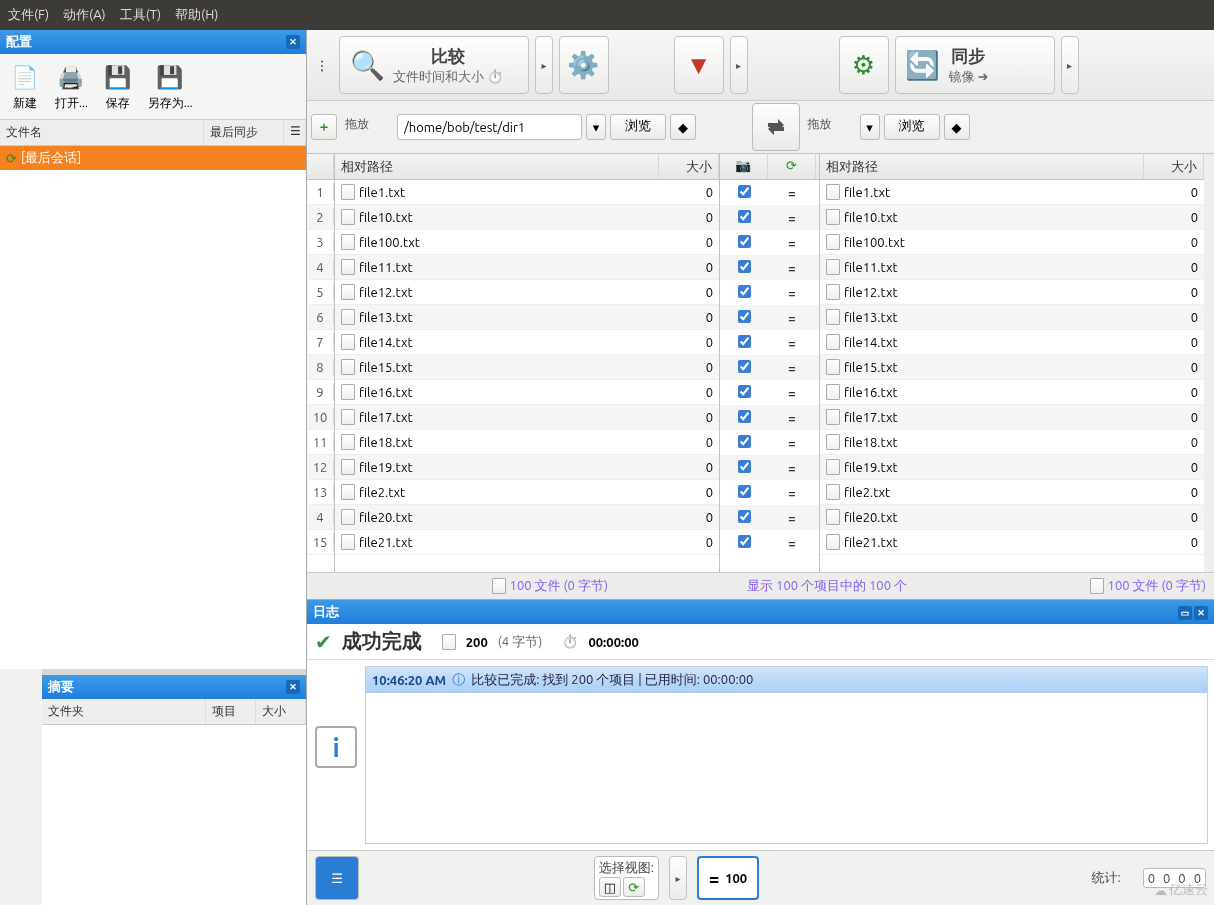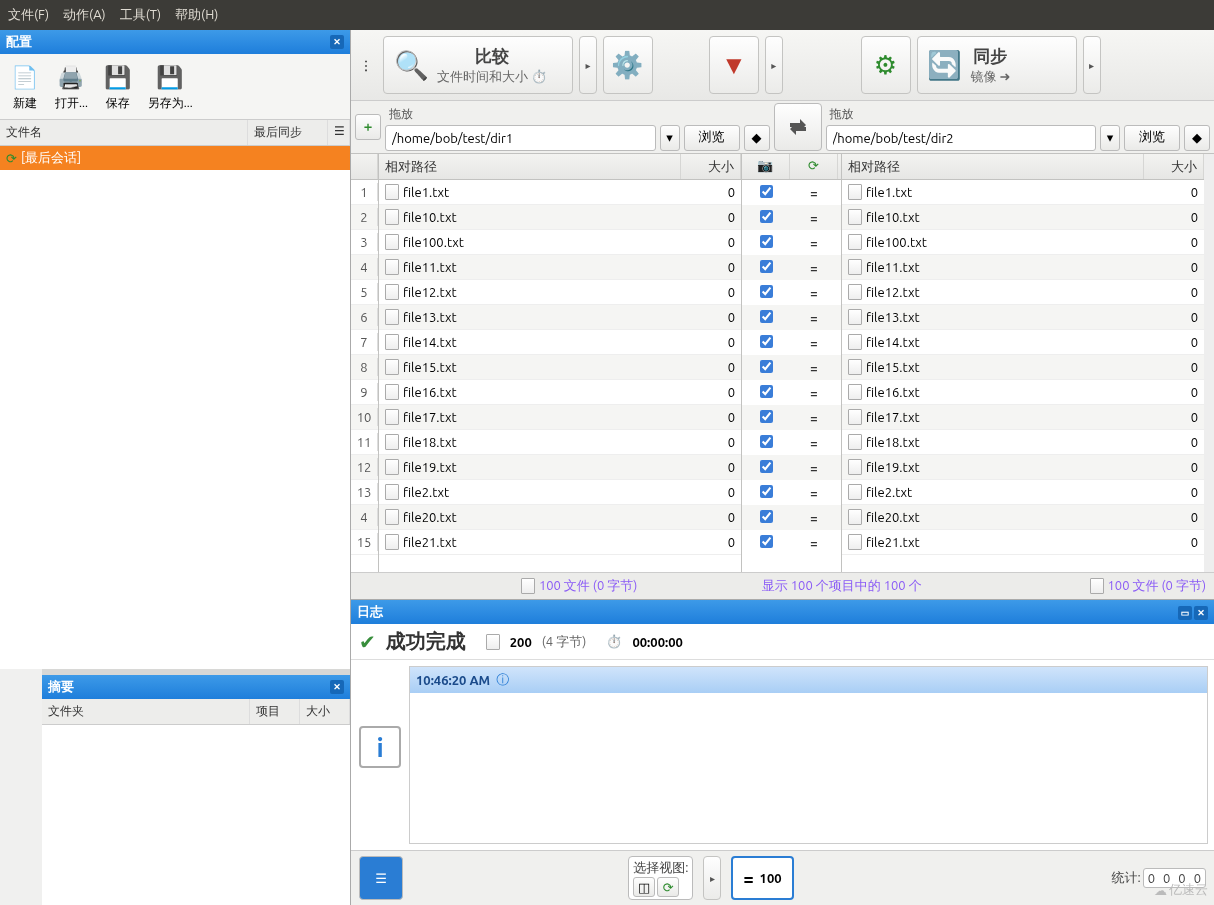--- a/index.html
+++ b/index.html
@@ -2,21 +2,21 @@
 <html><head>
 <meta charset="utf-8">
 <style>
 * { margin: 0; padding: 0; box-sizing: border-box; font-family: "Ubuntu", "Segoe UI", sans-serif; font-size: 13px; }
 body { width: 1214px; height: 905px; background: #f0f0ef; overflow: hidden; position: relative; }
 
 .menubar { background: #3c3b37; color: #dfdbd2; height: 30px; display: flex; align-items: center; padding: 0 8px; gap: 14px; }
 .menubar span { cursor: pointer; }
 
 .layout { display: flex; height: 875px; }
-.left-pane { width: 351px; display: flex; flex-direction: column; border-right: 1px solid #aaa; }
+.left-pane { width: 307px; display: flex; flex-direction: column; border-right: 1px solid #aaa; }
 .right-pane { flex: 1; display: flex; flex-direction: column; }
 
 .panel-title { background: linear-gradient(#3d9ae8,#1e7edb); color: #fff; padding: 3px 6px; display: flex; align-items: center; justify-content: space-between; font-weight: bold; }
 .panel-close { background: #1668b8; width: 14px; height: 14px; display: inline-flex; align-items: center; justify-content: center; font-size: 9px; color: #fff; cursor: pointer; border-radius: 2px; }
 
 .toolbar { display: flex; padding: 4px; gap: 4px; border-bottom: 1px solid #ccc; background: #f5f5f3; }
 .tb-btn { display: flex; flex-direction: column; align-items: center; padding: 2px 4px; cursor: pointer; border: 1px solid transparent; border-radius: 3px; }
 .tb-btn .ico { width: 32px; height: 32px; display: flex; align-items: center; justify-content: center; font-size: 22px; }
 .tb-btn .lbl { font-size: 12px; margin-top: 2px; }
 
@@ -34,21 +34,21 @@
 .big-btn { display: flex; align-items: center; padding: 4px 10px; border: 1px solid #c4c4c2; border-radius: 4px; background: linear-gradient(#fefefe,#ebebe9); cursor: pointer; gap: 8px; }
 .big-btn .icon { font-size: 28px; }
 .big-btn .col { display: flex; flex-direction: column; align-items: center; }
 .big-btn .ttl { font-size: 17px; font-weight: bold; color: #444; }
 .big-btn .sub { font-size: 11px; color: #666; display: flex; align-items: center; gap: 3px; }
 .drop-btn { width: 18px; border: 1px solid #c4c4c2; border-radius: 4px; background: linear-gradient(#fefefe,#ebebe9); display: flex; align-items: center; justify-content: center; cursor: pointer; font-size: 10px; color: #555; }
 .icon-btn { width: 50px; border: 1px solid #c4c4c2; border-radius: 4px; background: linear-gradient(#fefefe,#ebebe9); display: flex; align-items: center; justify-content: center; cursor: pointer; }
 
 
 .path-row { display: flex; align-items: center; padding: 2px 4px; gap: 4px; background: #f0f0ee; }
-.path-block { flex: 1; display: flex; flex-direction: column; }
+.path-block { flex: 1; display: flex; flex-direction: row; gap: 24px; }
 .path-label { font-size: 12px; color: #555; padding: 2px 4px; }
 .path-line { display: flex; gap: 4px; align-items: center; }
 .path-input { flex: 1; height: 26px; border: 1px solid #bbb; border-radius: 3px; padding: 2px 6px; background: #fff; }
 .browse-btn { height: 26px; padding: 2px 14px; border: 1px solid #bbb; border-radius: 3px; background: linear-gradient(#fefefe,#eaeae8); cursor: pointer; }
 .sm-ico { width: 26px; height: 26px; border: 1px solid #bbb; border-radius: 3px; background: linear-gradient(#fefefe,#eaeae8); display: flex; align-items: center; justify-content: center; cursor: pointer; }
 .swap-btn { width: 48px; height: 48px; border: 1px solid #bbb; border-radius: 4px; background: linear-gradient(#fefefe,#eaeae8); display: flex; align-items: center; justify-content: center; cursor: pointer; }
 
 
 .grids { flex: 1; display: flex; border-top: 1px solid #c2c2c0; overflow: hidden; }
 .grid { display: flex; flex-direction: column; background: #fff; border-right: 1px solid #c2c2c0; }
@@ -84,21 +84,21 @@
 .log-msgs { flex: 1; border: 1px solid #ccc; background: #fff; }
 .log-msg { background: linear-gradient(#d0e4fb,#a9cef5); padding: 4px 6px; display: flex; align-items: center; gap: 6px; color: #224; }
 .time { color: #1a4a8a; font-weight: bold; }
 
 
 .bottom-bar { display: flex; align-items: center; padding: 6px 8px; gap: 10px; border-top: 1px solid #ccc; background: #f0f0ee; height: 55px; }
 .view-btn { height: 44px; width: 44px; border: 1px solid #bbb; border-radius: 4px; background: #fff; display: flex; align-items: center; justify-content: center; cursor: pointer; }
 .view-select { display: flex; flex-direction: column; border: 1px solid #bbb; border-radius: 4px; padding: 2px 4px; background: #fff; }
 .view-select .lbl { font-size: 13px; color: #444; }
 .count-btn { height: 44px; padding: 0 10px; border: 2px solid #2a7dd4; border-radius: 4px; background: #fff; display: flex; align-items: center; gap: 6px; font-weight: bold; }
-.stats { margin-left: auto; display: flex; align-items: center; gap: 2px; color: #444; }
+.stats { margin-left: auto; display: flex; align-items: center; gap: 22px; color: #444; }
 .stat-box { border: 1px solid #bbb; border-radius: 3px; padding: 2px 4px; background: #fff; display: flex; gap: 8px; }
 .watermark { position: absolute; right: 6px; bottom: 6px; color: #bbb; font-size: 16px; display: flex; align-items: center; gap: 2px; pointer-events: none; }
 
 input[type=checkbox] { accent-color: #3a7dd8; }
 svg { display: block; }
 </style>
 </head>
 <body>
 
 <div class="menubar">
@@ -211,21 +211,20 @@
         </div>
       </div>
       <div class="swap-btn">
         <svg width="24" height="24">
             <path d="M4 8 L14 8 L14 4 L20 10 L14 16 L14 12 L4 12 Z M20 16 L10 16 L10 20 L4 14 L10 8 L10 12 L20 12 Z" fill="#555"></path>
           </svg>
       </div>
       <div class="path-block">
         <div class="path-label">拖放</div>
         <div class="path-line">
-          <input class="path-input" value="/home/bob/test/dir2" style="">
           <div class="sm-ico" style="width:20px">▾</div>
           <div class="browse-btn">浏览</div>
           <div class="sm-ico">◆</div>
         </div>
       </div>
     </div>
 
     <div class="grids">
 
       <div class="grid grid-num">
@@ -607,20 +606,21 @@
         <b>00:00:00</b>
       </div>
       <div class="log-body">
         <div class="log-icon">
             <div class="box" style="color:#2a7dd4;font-size:26px;font-weight:bold">i</div>
           </div>
         <div class="log-msgs">
           <div class="log-msg">
             <span class="time">10:46:20 AM</span>
             <span style="color:#2a7dd4">ⓘ</span>
+            <span>比较已完成: 找到 200 个项目 | 已用时间: 00:00:00</span>
           </div>
         </div>
       </div>
     </div>
 
     <div class="bottom-bar">
       <div class="view-btn" style="background:#2a7dd4;color:#fff">☰</div>
       <div style="flex:0.4"></div>
       <div class="view-select">
         <span class="lbl">选择视图:</span>

